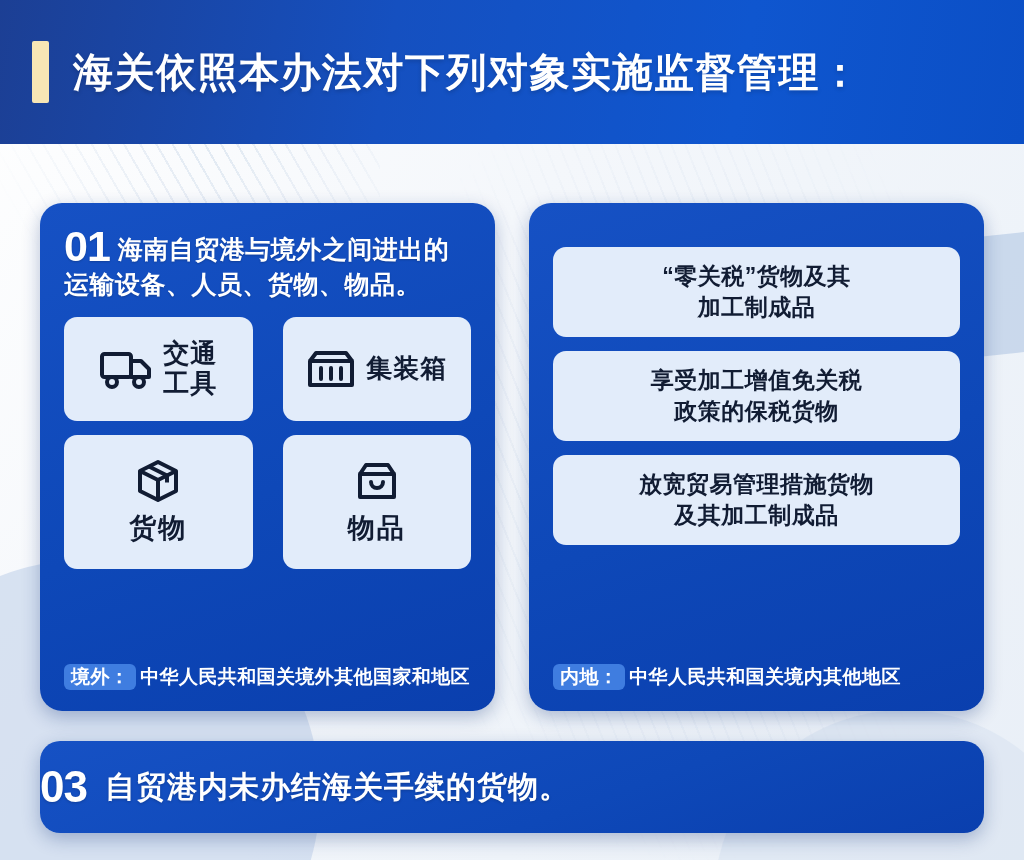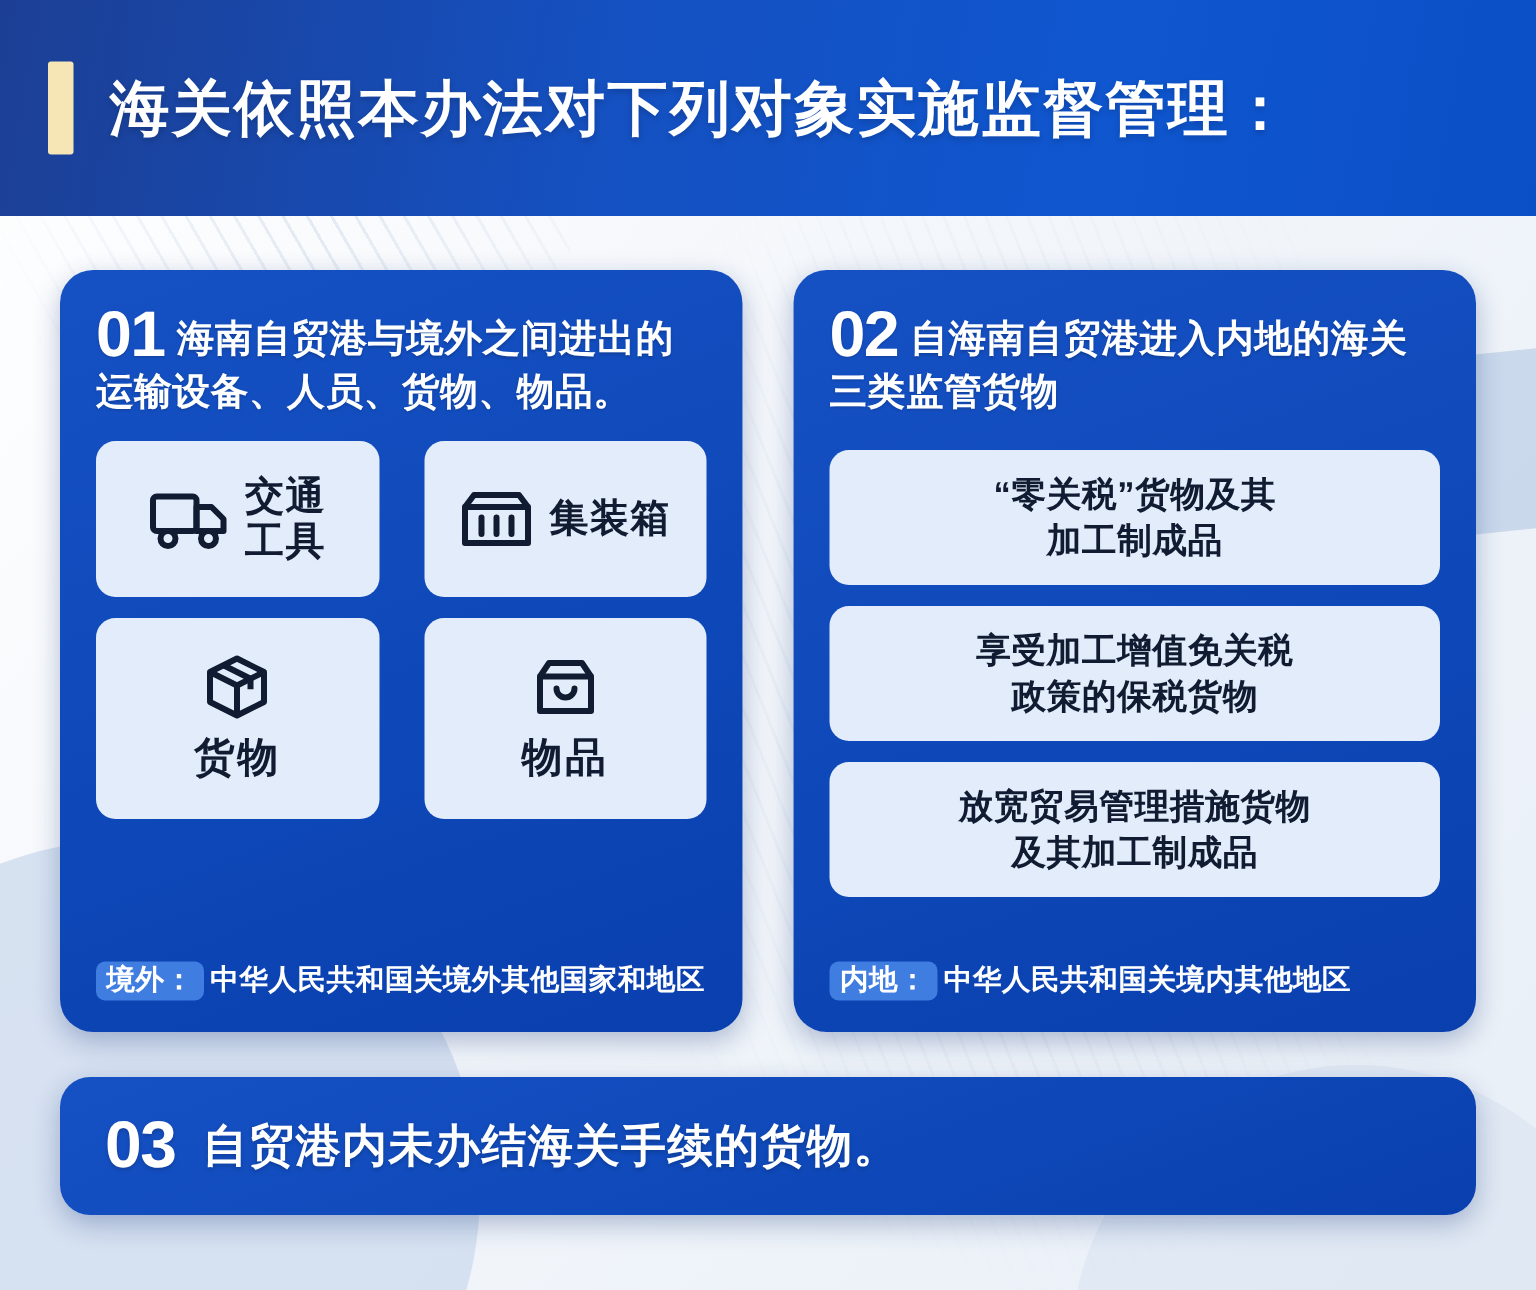--- a/index.html
+++ b/index.html
@@ -119,21 +119,21 @@
     font-weight: bold;
     letter-spacing: 1.5px;
     white-space: nowrap;
     text-shadow: 0 2px 4px rgba(0,0,0,.18);
   }
 
   
   .content {
     position: relative;
     z-index: 4;
-    padding: 36px 40px 0 40px;
+    padding: 59px 40px 0 40px;
     box-sizing: border-box;
   }
   .cards-row {
     display: flex;
     gap: 34px;
     align-items: stretch;
   }
   .card {
     position: relative;
     flex: 1 1 0;
@@ -261,21 +261,20 @@
   
   .card03 {
     position: relative;
     z-index: 4;
     margin: 30px 40px 0 40px;
     background: linear-gradient(160deg, #1651c4 0%, #0e48b8 60%, #0a3fae 100%);
     border-radius: 20px;
     height: 92px;
     display: flex;
     align-items: center;
-    padding-left: 30px;
     box-sizing: border-box;
     box-shadow: 0 6px 18px rgba(16,50,120,.30);
   }
   .card03-num {
     color: #fff;
     font-size: 44px;
     font-weight: bold;
     letter-spacing: -1px;
     margin-right: 18px;
     text-shadow: 0 1px 3px rgba(0,0,0,.2);
@@ -370,23 +369,20 @@
 
           </div>
         </div>
 
         <div class="foot">
           <span class="foot-tag">境外：</span><span class="foot-text">中华人民共和国关境外其他国家和地区</span>
         </div>
       </div>
 
       <div class="card">
-        <div class="card-head">
-          <span class="card-num">02</span><span class="card-desc">自海南自贸港进入内地的海关三类监管货物</span>
-        </div>
 
         <div class="pills">
           <div class="pill">“零关税”货物及其
 加工制成品</div>
           <div class="pill">享受加工增值免关税
 政策的保税货物</div>
           <div class="pill">放宽贸易管理措施货物
 及其加工制成品</div>
         </div>
 

